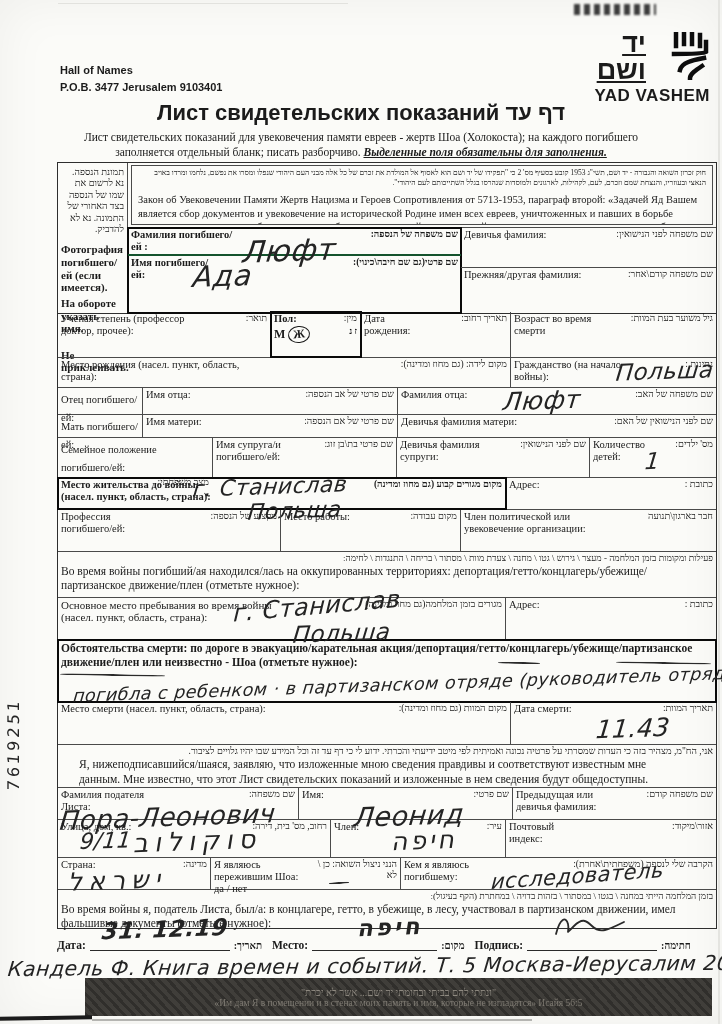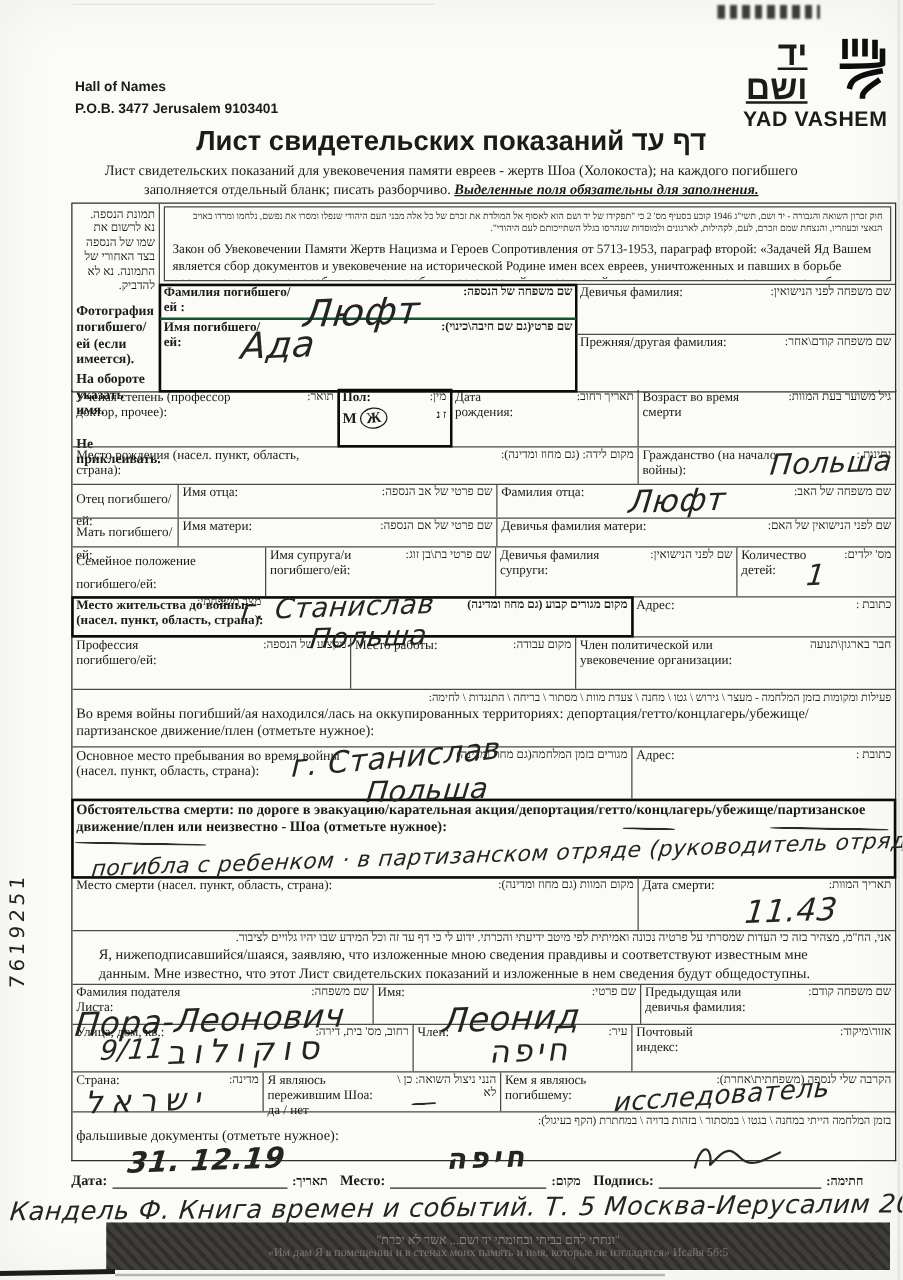--- a/index.html
+++ b/index.html
@@ -93,21 +93,21 @@
     <div style="width:70px;border-right:1px solid #4a4a4a;box-sizing:border-box;padding:4px 3px;">
       <div class="heline" style="font-size:9.5px;">תמונת הנספה. נא לרשום את שמו של הנספה בצד האחורי של התמונה. נא לא להדביק.</div>
       <div class="b" style="font-size:11px;margin-top:8px;line-height:1.15;">
         <div>Фотография погибшего/ей (если имеется).</div>
         <div style="margin-top:3px;">На обороте указать имя.</div>
         <div style="margin-top:14px;">Не приклеивать.</div>
       </div>
     </div>
     <div style="flex:1;display:flex;flex-direction:column;">
       <div style="margin:2px 3px;border:1px solid #4a4a4a;padding:2px 6px;height:60px;box-sizing:border-box;overflow:hidden;">
-        <div class="law-he">חוק זכרון השואה והגבורה - יד ושם, תשי"ג 1946 קובע בסעיף מס' 2 כי "תפקידו של יד ושם הוא לאסוף אל המולדת את זכרם של כל אלה מבני העם היהודי שנפלו ומסרו את נפשם, נלחמו ומרדו באויב הנאצי ובעוזריו, והנצחת שמם וזכרם, לעם, לקהילות, לארגונים ולמוסדות שנהרסו בגלל השתייכותם לעם היהודי".</div>
+        <div class="law-he">חוק זכרון השואה והגבורה - יד ושם, תשי"ג 1953 קובע בסעיף מס' 2 כי "תפקידו של יד ושם הוא לאסוף אל המולדת את זכרם של כל אלה מבני העם היהודי שנפלו ומסרו את נפשם, נלחמו ומרדו באויב הנאצי ובעוזריו, והנצחת שמם וזכרם, לעם, לקהילות, לארגונים ולמוסדות שנהרסו בגלל השתייכותם לעם היהודי".</div>
         <div class="law-ru">Закон об Увековечении Памяти Жертв Нацизма и Героев Сопротивления от 5713-1953, параграф второй: «Задачей Яд Вашем является сбор документов и увековечение на исторической Родине имен всех евреев, уничтоженных и павших в борьбе против нацизма и его пособников, а также общин, организаций и учреждений, разрушенных только потому, что они были еврейскими».</div>
       </div>
       <div style="flex:1;display:flex;border-top:1px solid #4a4a4a;">
         <div class="bold2" style="width:333px;display:flex;flex-direction:column;">
           <div class="cell" style="height:28px;border-right:none;border-bottom:2px solid #14532d;">
             <div class="lab">
                 <span class="rl b" style="width:110px;">Фамилия погибшего/ей :</span>
               <span class="hl b">שם משפחה של הנספה:</span>
               </div>
             <div class="hw" style="left:115px;top:8px;font-size:30px;">Люфт</div>
@@ -417,20 +417,21 @@
             <span class="rl" style="width:90px;">Кем я являюсь погибшему:</span>
           <span class="hl">הקרבה שלי לנספה (משפחתית\אחרת):</span>
           </div>
         <div class="hw" style="left:90px;top:8px;font-size:21px;transform:rotate(-4deg) skewX(-8deg);">исследователь</div>
       </div>
     </div>
 
     <div class="row" style="height:38px;border-bottom:none;">
       <div class="cell" style="width:658px;">
         <div class="heline">בזמן המלחמה הייתי במחנה \ בגטו \ במסתור \ בזהות בדויה \ במחתרת (הקף בעיגול):</div>
+        <div class="bigru">Во время войны я, податель Листа, был/а: в концлагере, гетто, в убежище, в лесу, участвовал в партизанском движении, имел</div>
         <div class="bigru">фальшивые документы (отметьте нужное):</div>
       </div>
     </div>
   </div>
 
   <div class="abs" style="left:57px;top:938px;width:658px;font-size:11.5px;font-weight:bold;display:flex;align-items:flex-end;gap:4px;">
     <span>Дата:</span>
     <span style="display:inline-block;width:140px;border-bottom:1.2px solid #2a2a2a;position:relative;">
       <span class="hw" style="left:12px;top:-20px;font-size:23px;">31. 12.19</span>&nbsp;</span>
     <span class="hl" style="font-size:10px;">תאריך:</span>

